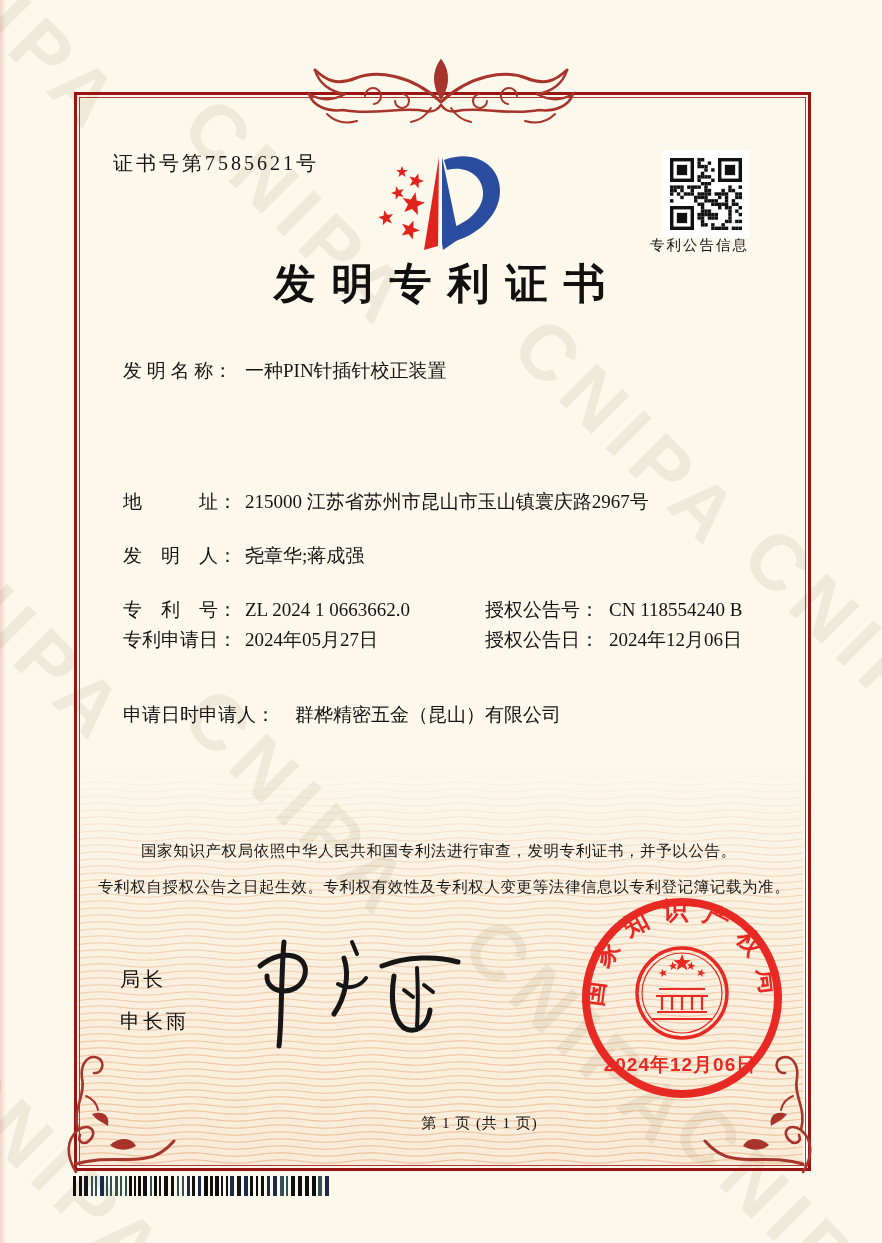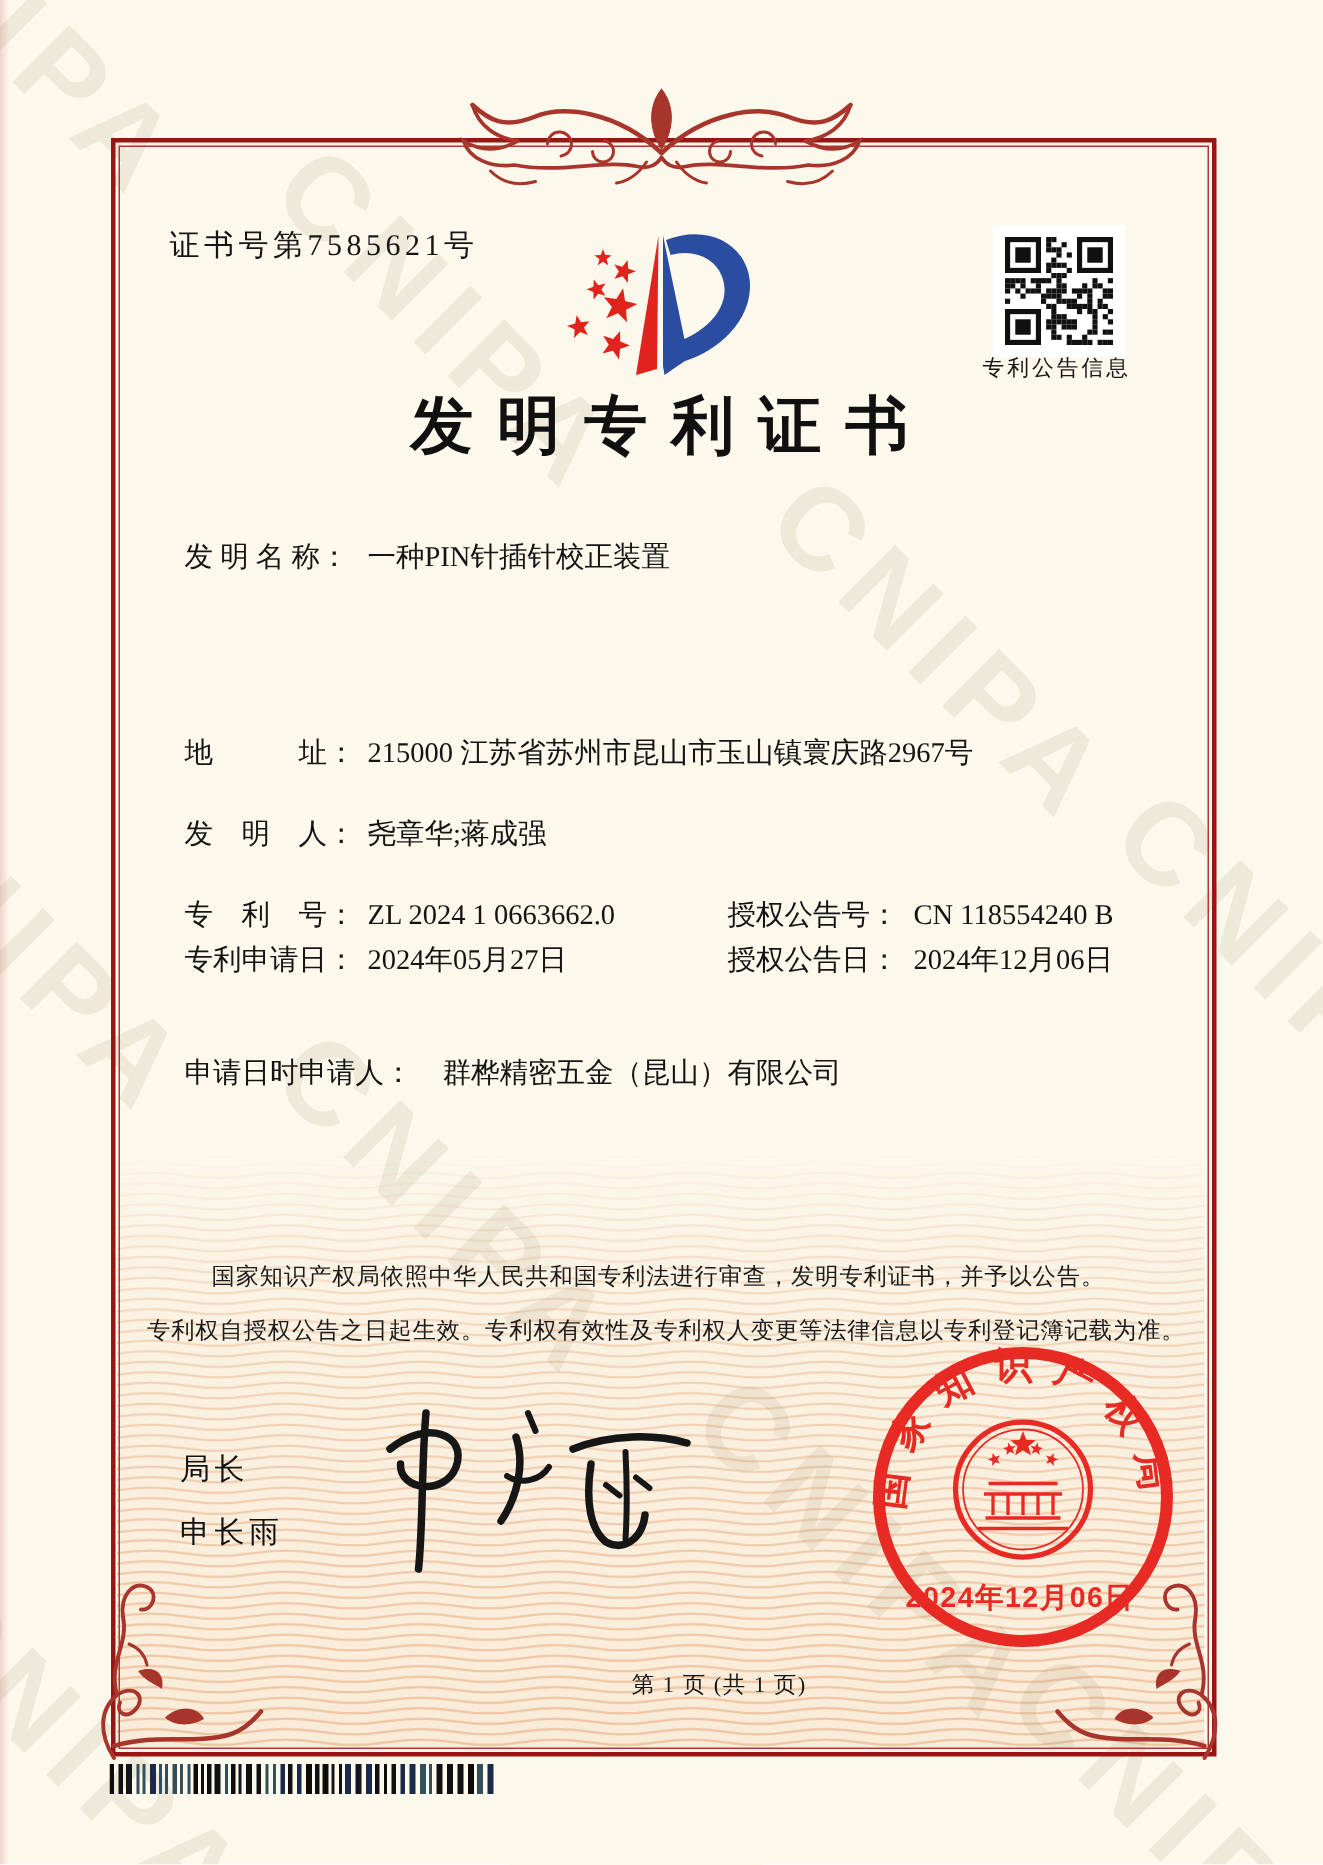--- a/index.html
+++ b/index.html
@@ -21,21 +21,21 @@
          border:3px solid #9b1414;z-index:3;}
   .frame-inner{position:absolute;inset:2px;border:1px solid #aa3a32;}
 
   .ornament{position:absolute;z-index:4;}
 
   
   .cert-no{position:absolute;left:113px;top:150px;z-index:5;font-size:20px;letter-spacing:3px;}
   .logo{position:absolute;left:358px;top:140px;z-index:5;}
   .qr-box{position:absolute;left:662px;top:150px;width:88px;height:88px;background:#ffffff;z-index:5;}
   .qr-box svg{position:absolute;left:8px;top:8px;}
-  .qr-caption{position:absolute;left:650px;top:236px;width:104px;text-align:right;
+  .qr-caption{position:absolute;left:650px;top:236px;width:104px;text-align:left;
               font-size:14.5px;letter-spacing:2px;z-index:5;}
 
   .title{position:absolute;left:74px;top:256px;width:731px;text-align:center;z-index:5;
          font-size:42px;font-weight:600;letter-spacing:16px;text-indent:16px;color:#101010;}
 
   
   .row{position:absolute;left:123px;z-index:5;font-size:19px;white-space:nowrap;color:#141414;}
   .row .lab{display:inline-block;width:122px;}
   .row .lab-wide{display:inline-block;margin-right:20px;}
   .row .pair1{display:inline-block;width:362px;}

